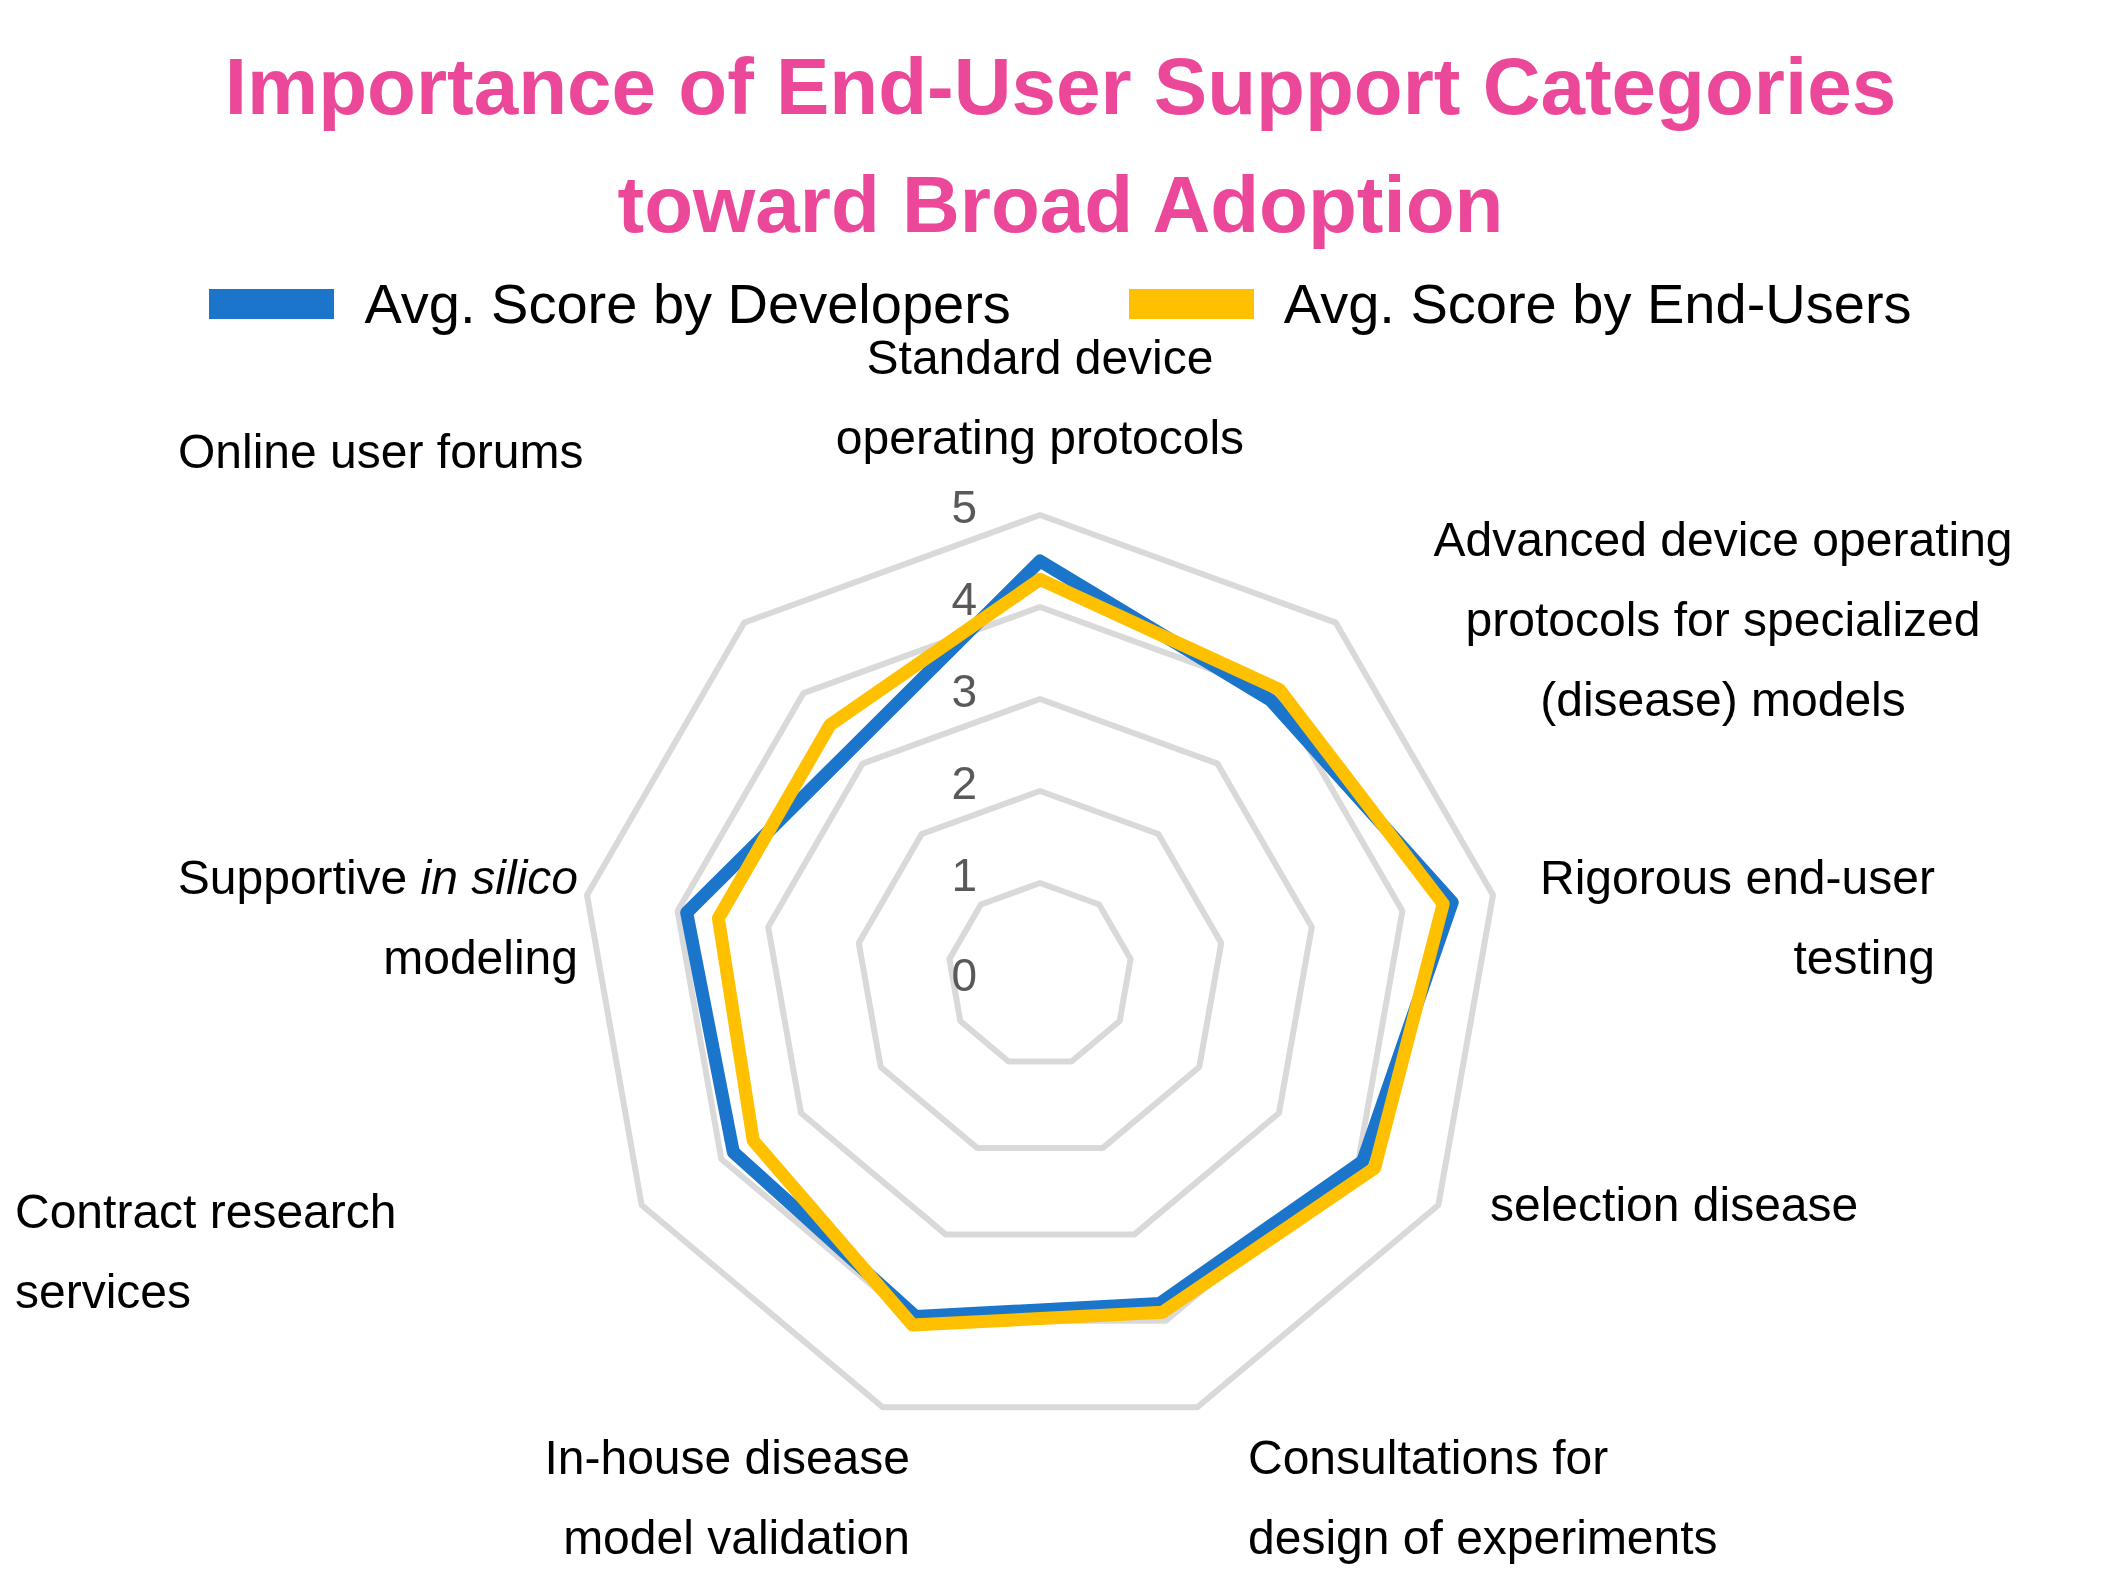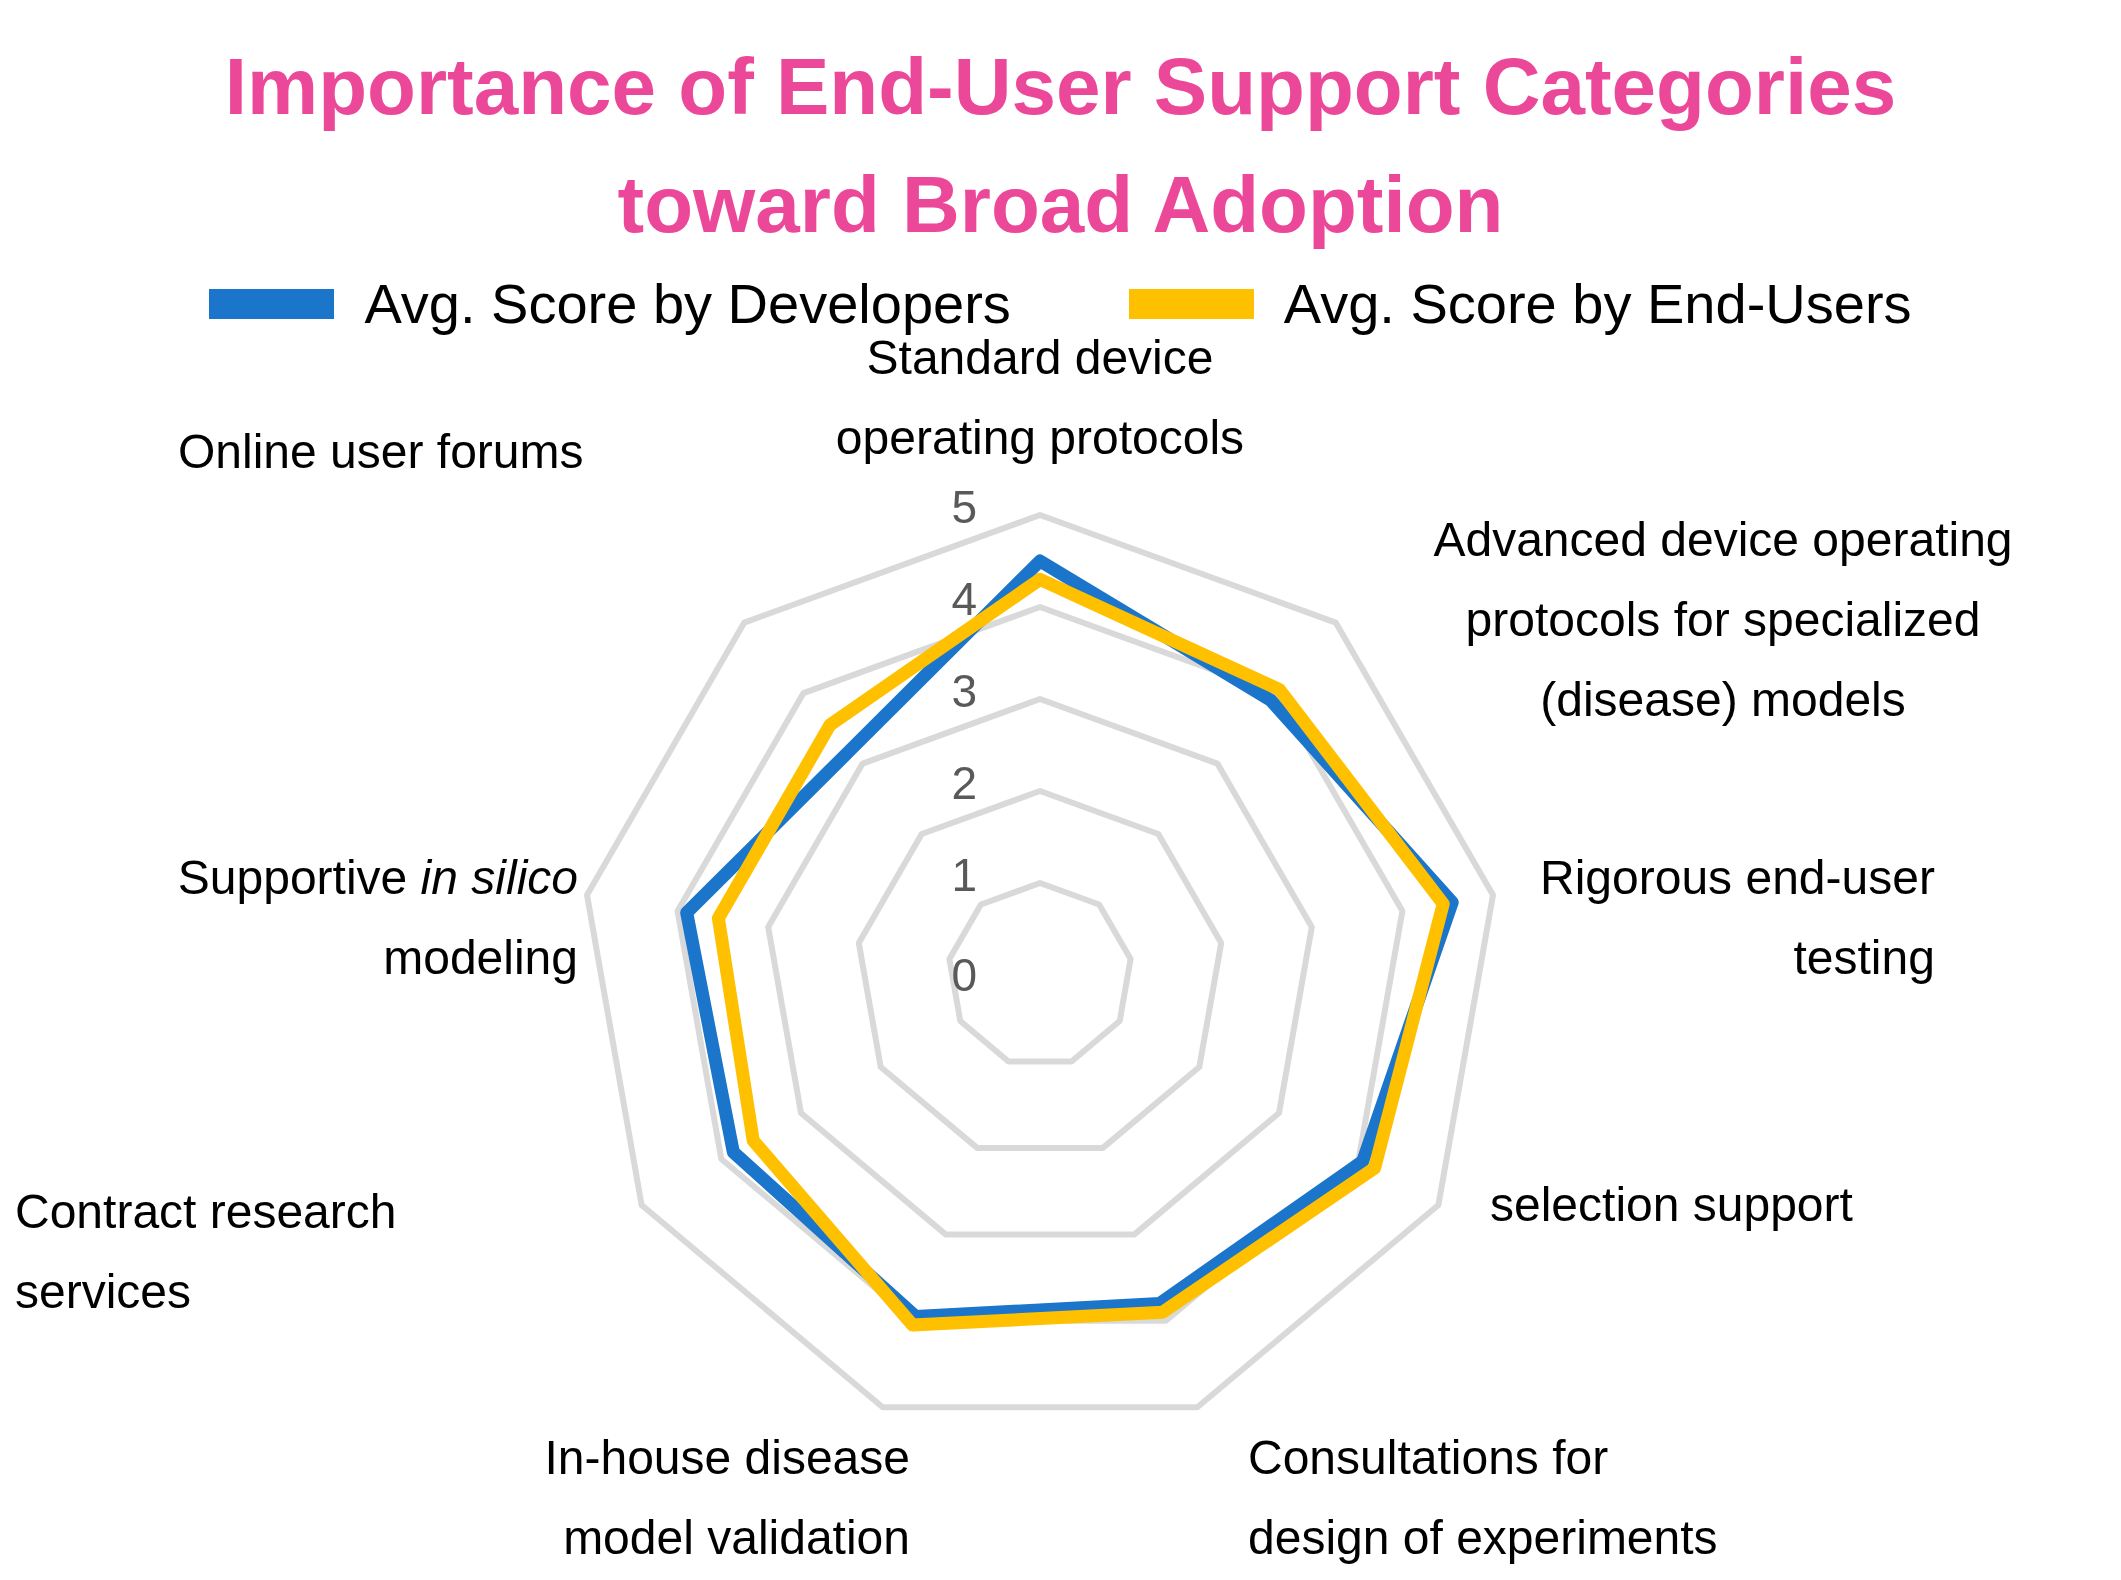--- a/index.html
+++ b/index.html
@@ -70,21 +70,21 @@
   <div>protocols for specialized</div>
   <div>(disease) models</div>
 </div>
 
 <div class="cat" style="left:1540px;top:838px;text-align:right">
   <div>Rigorous end-user</div>
   <div>testing</div>
 </div>
 
 <div class="cat" style="left:1490px;top:1165px;text-align:left">
-  <div>selection support</div>
+  <div>selection disease</div>
 </div>
 
 <div class="cat" style="left:1248px;top:1418px;text-align:left">
   <div>Consultations for</div>
   <div>design of experiments</div>
 </div>
 
 <div class="cat" style="left:310px;top:1418px;width:600px;text-align:right">
   <div>In-house disease</div>
   <div>model validation</div>

